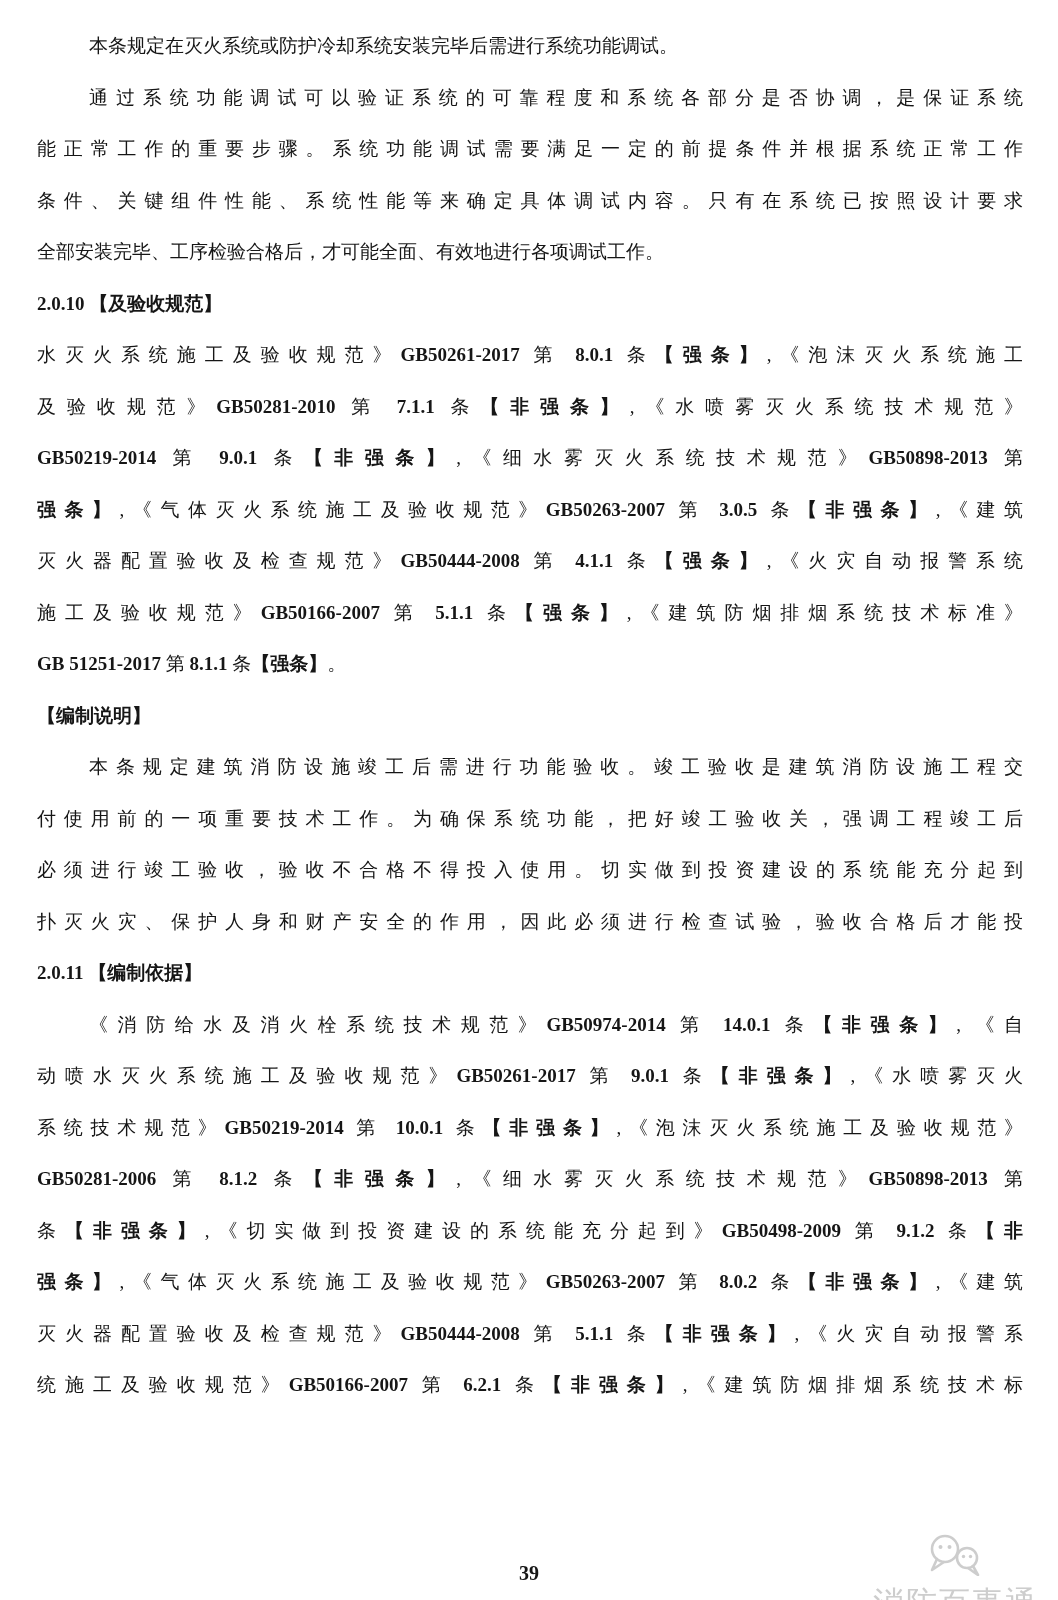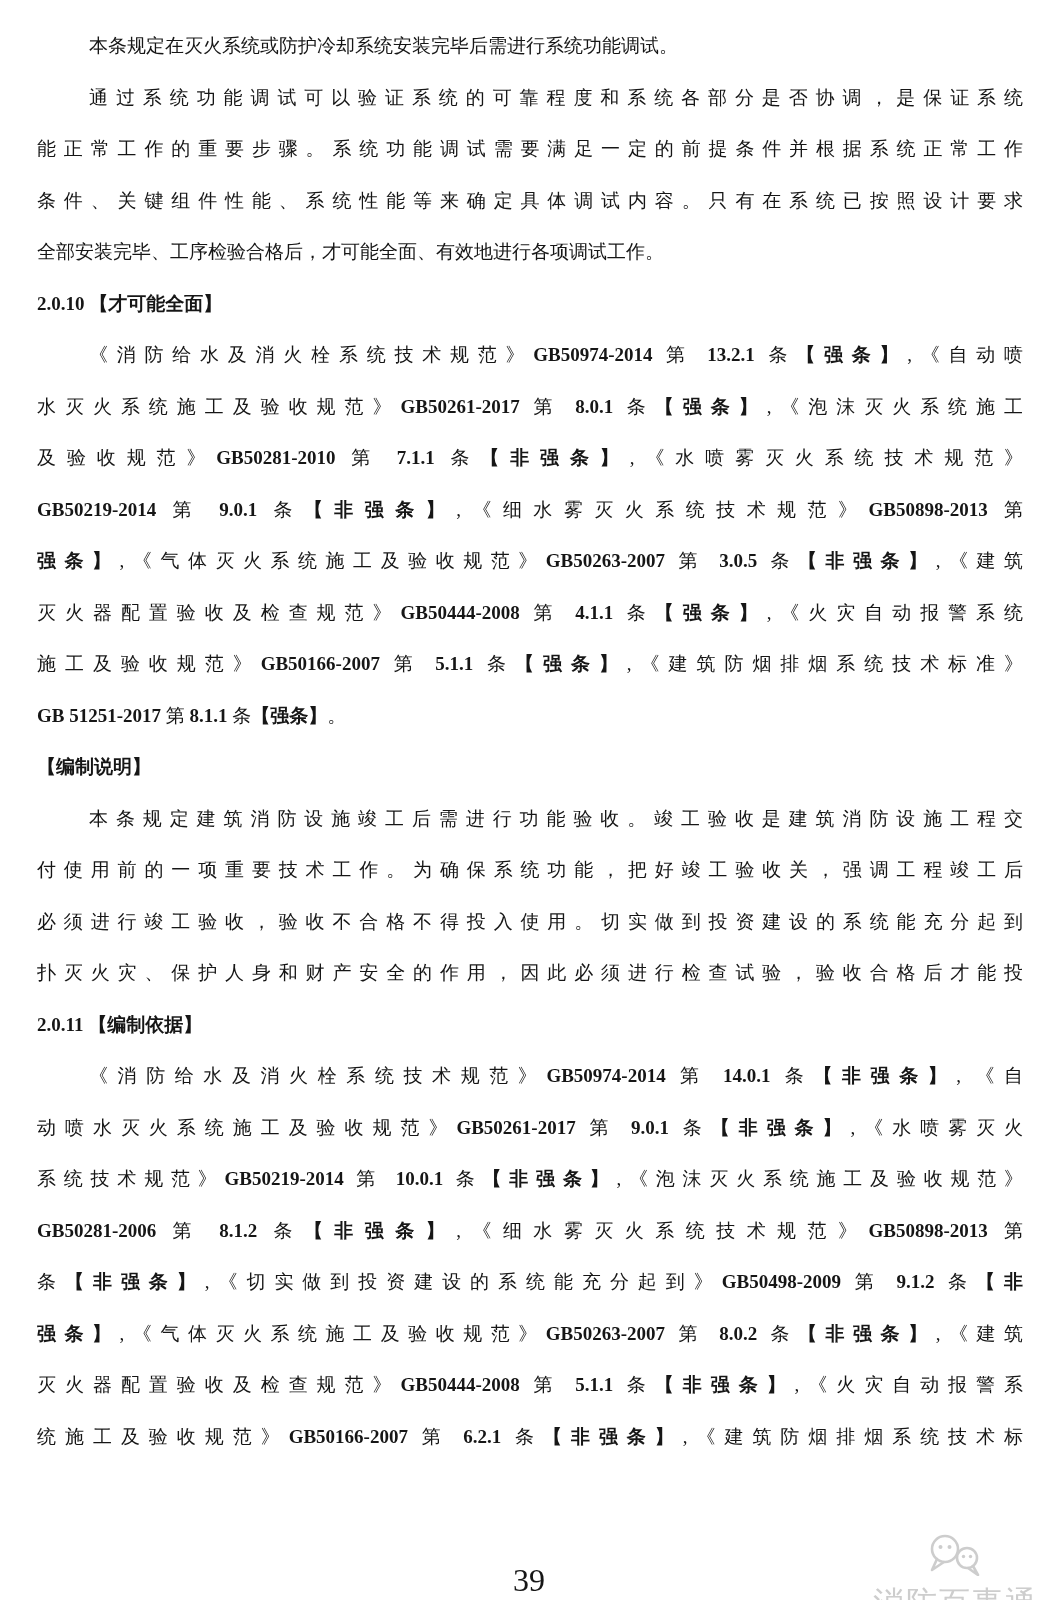--- a/index.html
+++ b/index.html
@@ -33,22 +33,22 @@
   .line.heading { font-weight: bold; }
   .b { font-weight: bold; text-align: center; }
   .footer {
     position: absolute;
     left: 0; top: 1562px;
     width: 100%;
     text-align: center;
     z-index: 2;
   }
   .pagenum {
-    font-size: 32px;
-    font-weight: normal;
+    font-size: 20px;
+    font-weight: bold;
     color: #161616;
   }
   .watermark {
     position: absolute;
     right: 20px; top: 1532px;
     display: flex;
     align-items: center;
     gap: 6px;
     z-index: 1;
     opacity: 0.9;
@@ -86,22 +86,21 @@
     </span>
     <span class="wm-label">消防百事通</span>
   </div>
 
   <div class="doc">
       <div class="line indent"><span>本条规定在灭火系统或防护冷却系统安装完毕后需进行系统功能调试。</span></div>
       <div class="line indent justify"><span>通过系统功能调试可以验证系统的可靠程度和系统各部分是否协调，是保证系统</span></div>
       <div class="line justify"><span>能正常工作的重要步骤。系统功能调试需要满足一定的前提条件并根据系统正常工作</span></div>
       <div class="line justify"><span>条件、关键组件性能、系统性能等来确定具体调试内容。只有在系统已按照设计要求</span></div>
       <div class="line"><span>全部安装完毕、工序检验合格后，才可能全面、有效地进行各项调试工作。</span></div>
-      <div class="line heading"><span>2.0.10 【才可能全面】</span></div>
-      <div class="line indent justify"><span>《消防给水及消火栓系统技术规范》</span><span class="b">GB50974-2014</span><span> 第 </span><span class="b">13.2.1</span><span> 条</span><span class="b">【强条】</span><span>,《自动喷</span></div>
+      <div class="line heading"><span>2.0.10 【及验收规范】</span></div>
       <div class="line justify"><span>水灭火系统施工及验收规范》</span><span class="b">GB50261-2017</span><span> 第 </span><span class="b">8.0.1</span><span> 条</span><span class="b">【强条】</span><span>,《泡沫灭火系统施工</span></div>
       <div class="line justify"><span>及验收规范》</span><span class="b">GB50281-2010</span><span> 第 </span><span class="b">7.1.1</span><span> 条</span><span class="b">【非强条】</span><span>,《水喷雾灭火系统技术规范》</span></div>
       <div class="line justify"><span class="b">GB50219-2014</span><span> 第 </span><span class="b">9.0.1</span><span> 条</span><span class="b">【非强条】</span><span>,《细水雾灭火系统技术规范》</span><span class="b">GB50898-2013</span><span> 第 </span></div>
       <div class="line justify"><span class="b">强条】</span><span>,《气体灭火系统施工及验收规范》</span><span class="b">GB50263-2007</span><span> 第 </span><span class="b">3.0.5</span><span> 条</span><span class="b">【非强条】</span><span>,《建筑</span></div>
       <div class="line justify"><span>灭火器配置验收及检查规范》</span><span class="b">GB50444-2008</span><span> 第 </span><span class="b">4.1.1</span><span> 条</span><span class="b">【强条】</span><span>,《火灾自动报警系统</span></div>
       <div class="line justify"><span>施工及验收规范》</span><span class="b">GB50166-2007</span><span> 第 </span><span class="b">5.1.1</span><span> 条</span><span class="b">【强条】</span><span>,《建筑防烟排烟系统技术标准》</span></div>
       <div class="line"><span class="b">GB 51251-2017</span><span> 第 </span><span class="b">8.1.1</span><span> 条</span><span class="b">【强条】</span><span>。</span></div>
       <div class="line heading"><span>【编制说明】</span></div>
       <div class="line indent justify"><span>本条规定建筑消防设施竣工后需进行功能验收。竣工验收是建筑消防设施工程交</span></div>
       <div class="line justify"><span>付使用前的一项重要技术工作。为确保系统功能，把好竣工验收关，强调工程竣工后</span></div>

